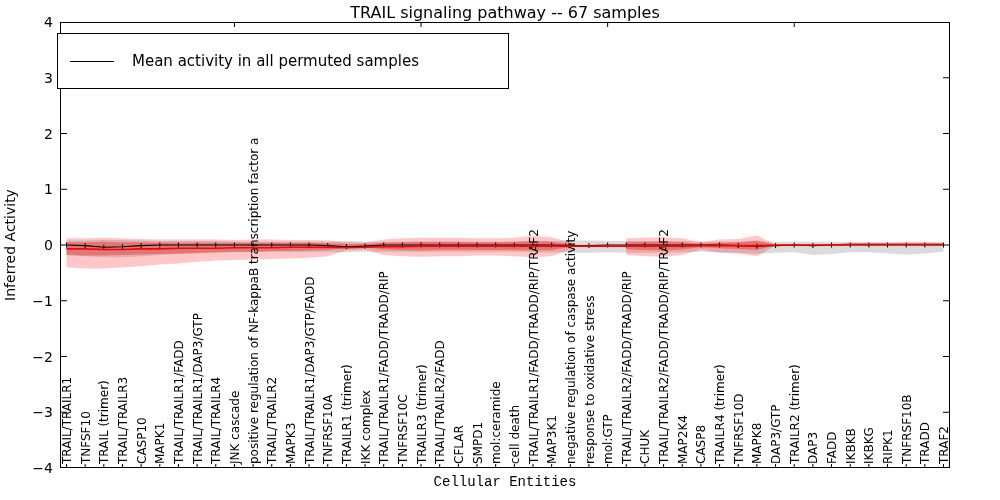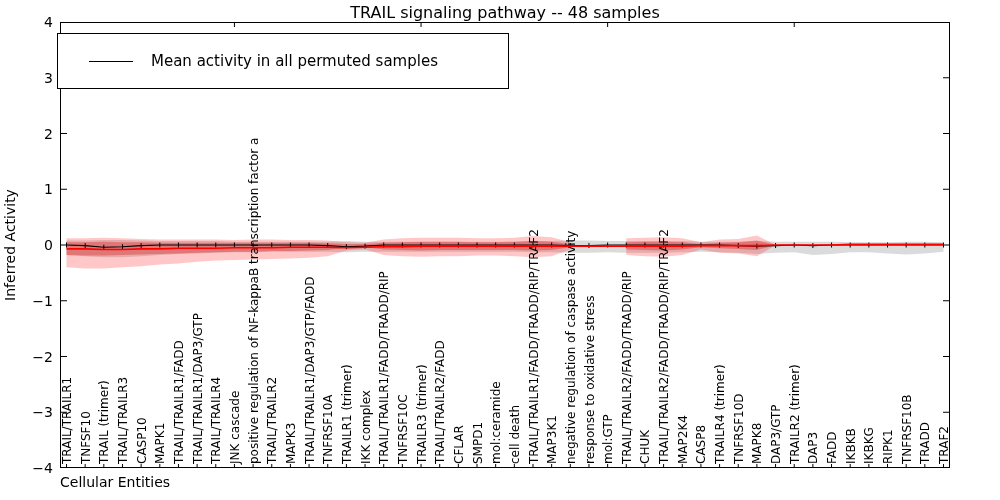--- a/index.html
+++ b/index.html
@@ -12,48 +12,47 @@
   #title{
     position:absolute;left:60px;top:3px;width:890px;text-align:center;
     font-size:16px;color:#000;white-space:nowrap;
   }
   #ylabel{
     position:absolute;left:-88px;top:235px;width:200px;height:20px;
     text-align:center;font-size:14px;transform:rotate(-90deg);
     white-space:nowrap;
   }
   #xlabel{
-    position:absolute;left:60px;top:474px;width:890px;text-align:left;
-    font-size:14px;white-space:nowrap;
+    position:absolute;left:60px;top:474px;width:890px;text-align:center;
+    font-size:14px;white-space:nowrap;font-family:Liberation Mono, monospace;
   }
   #plot-svg{position:absolute;left:60px;top:22px;}
   #y-ticks{position:absolute;left:0;top:0;}
   .ytick{
     position:absolute;left:0;width:53px;text-align:right;
     font-size:14px;line-height:18px;
   }
   #legend{
     position:absolute;left:57px;top:33px;width:452px;height:56px;
     background:#ffffff;border:1px solid #000;z-index:6;
     display:flex;flex-direction:column;justify-content:space-around;
     box-sizing:border-box;
-    padding-left:19px;
   }
   .legend-row{display:flex;align-items:center;height:26px;}
   .legend-line{
     width:44px;height:0;border-top:1.6px solid #000;
     margin-left:12px;margin-right:18px;flex:none;
   }
   .legend-label{font-size:15px;white-space:nowrap;}
 </style>
 </head>
 <body>
 
 <div id="figure">
-  <div id="title">TRAIL signaling pathway -- 48 samples</div>
+  <div id="title">TRAIL signaling pathway -- 67 samples</div>
   <div id="ylabel">Inferred Activity</div>
   <div id="xlabel">Cellular Entities</div>
 
   <div id="y-ticks">
       <div class="ytick" style="top: 13px;">4</div>
       <div class="ytick" style="top: 68.75px;">3</div>
       <div class="ytick" style="top: 124.5px;">2</div>
       <div class="ytick" style="top: 180.25px;">1</div>
       <div class="ytick" style="top: 236px;">0</div>
       <div class="ytick" style="top: 291.75px;">−1</div>

